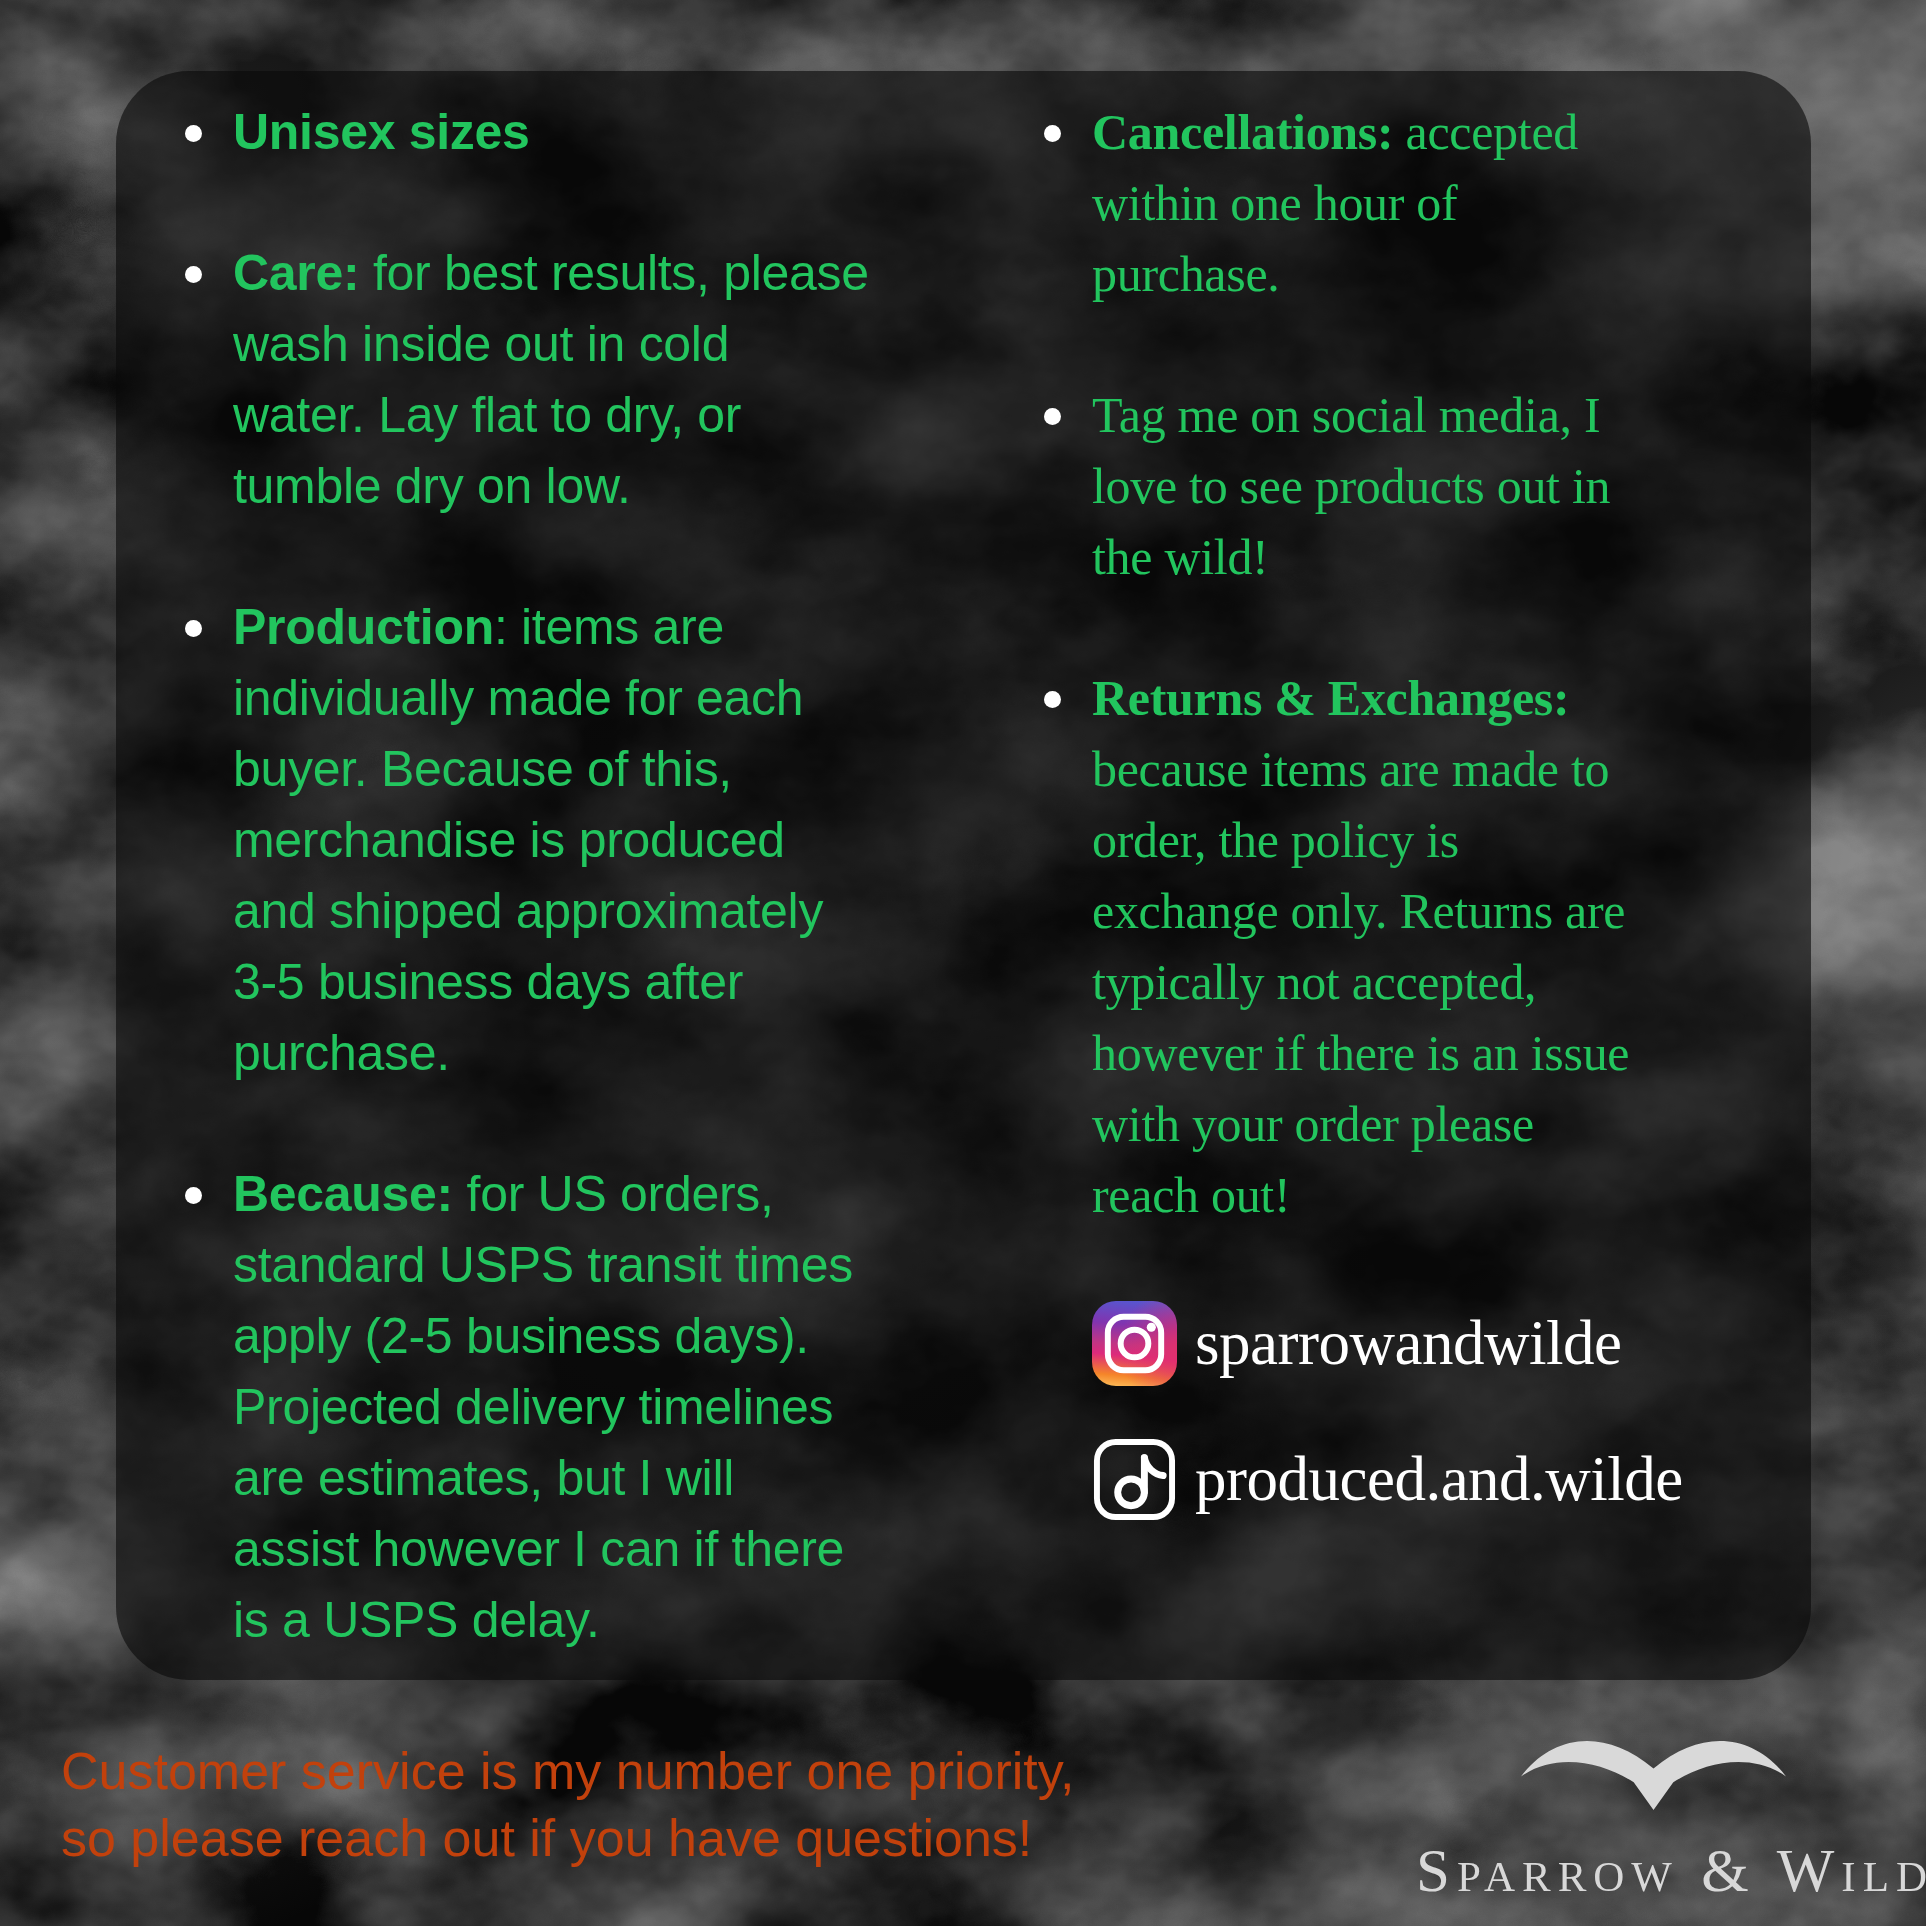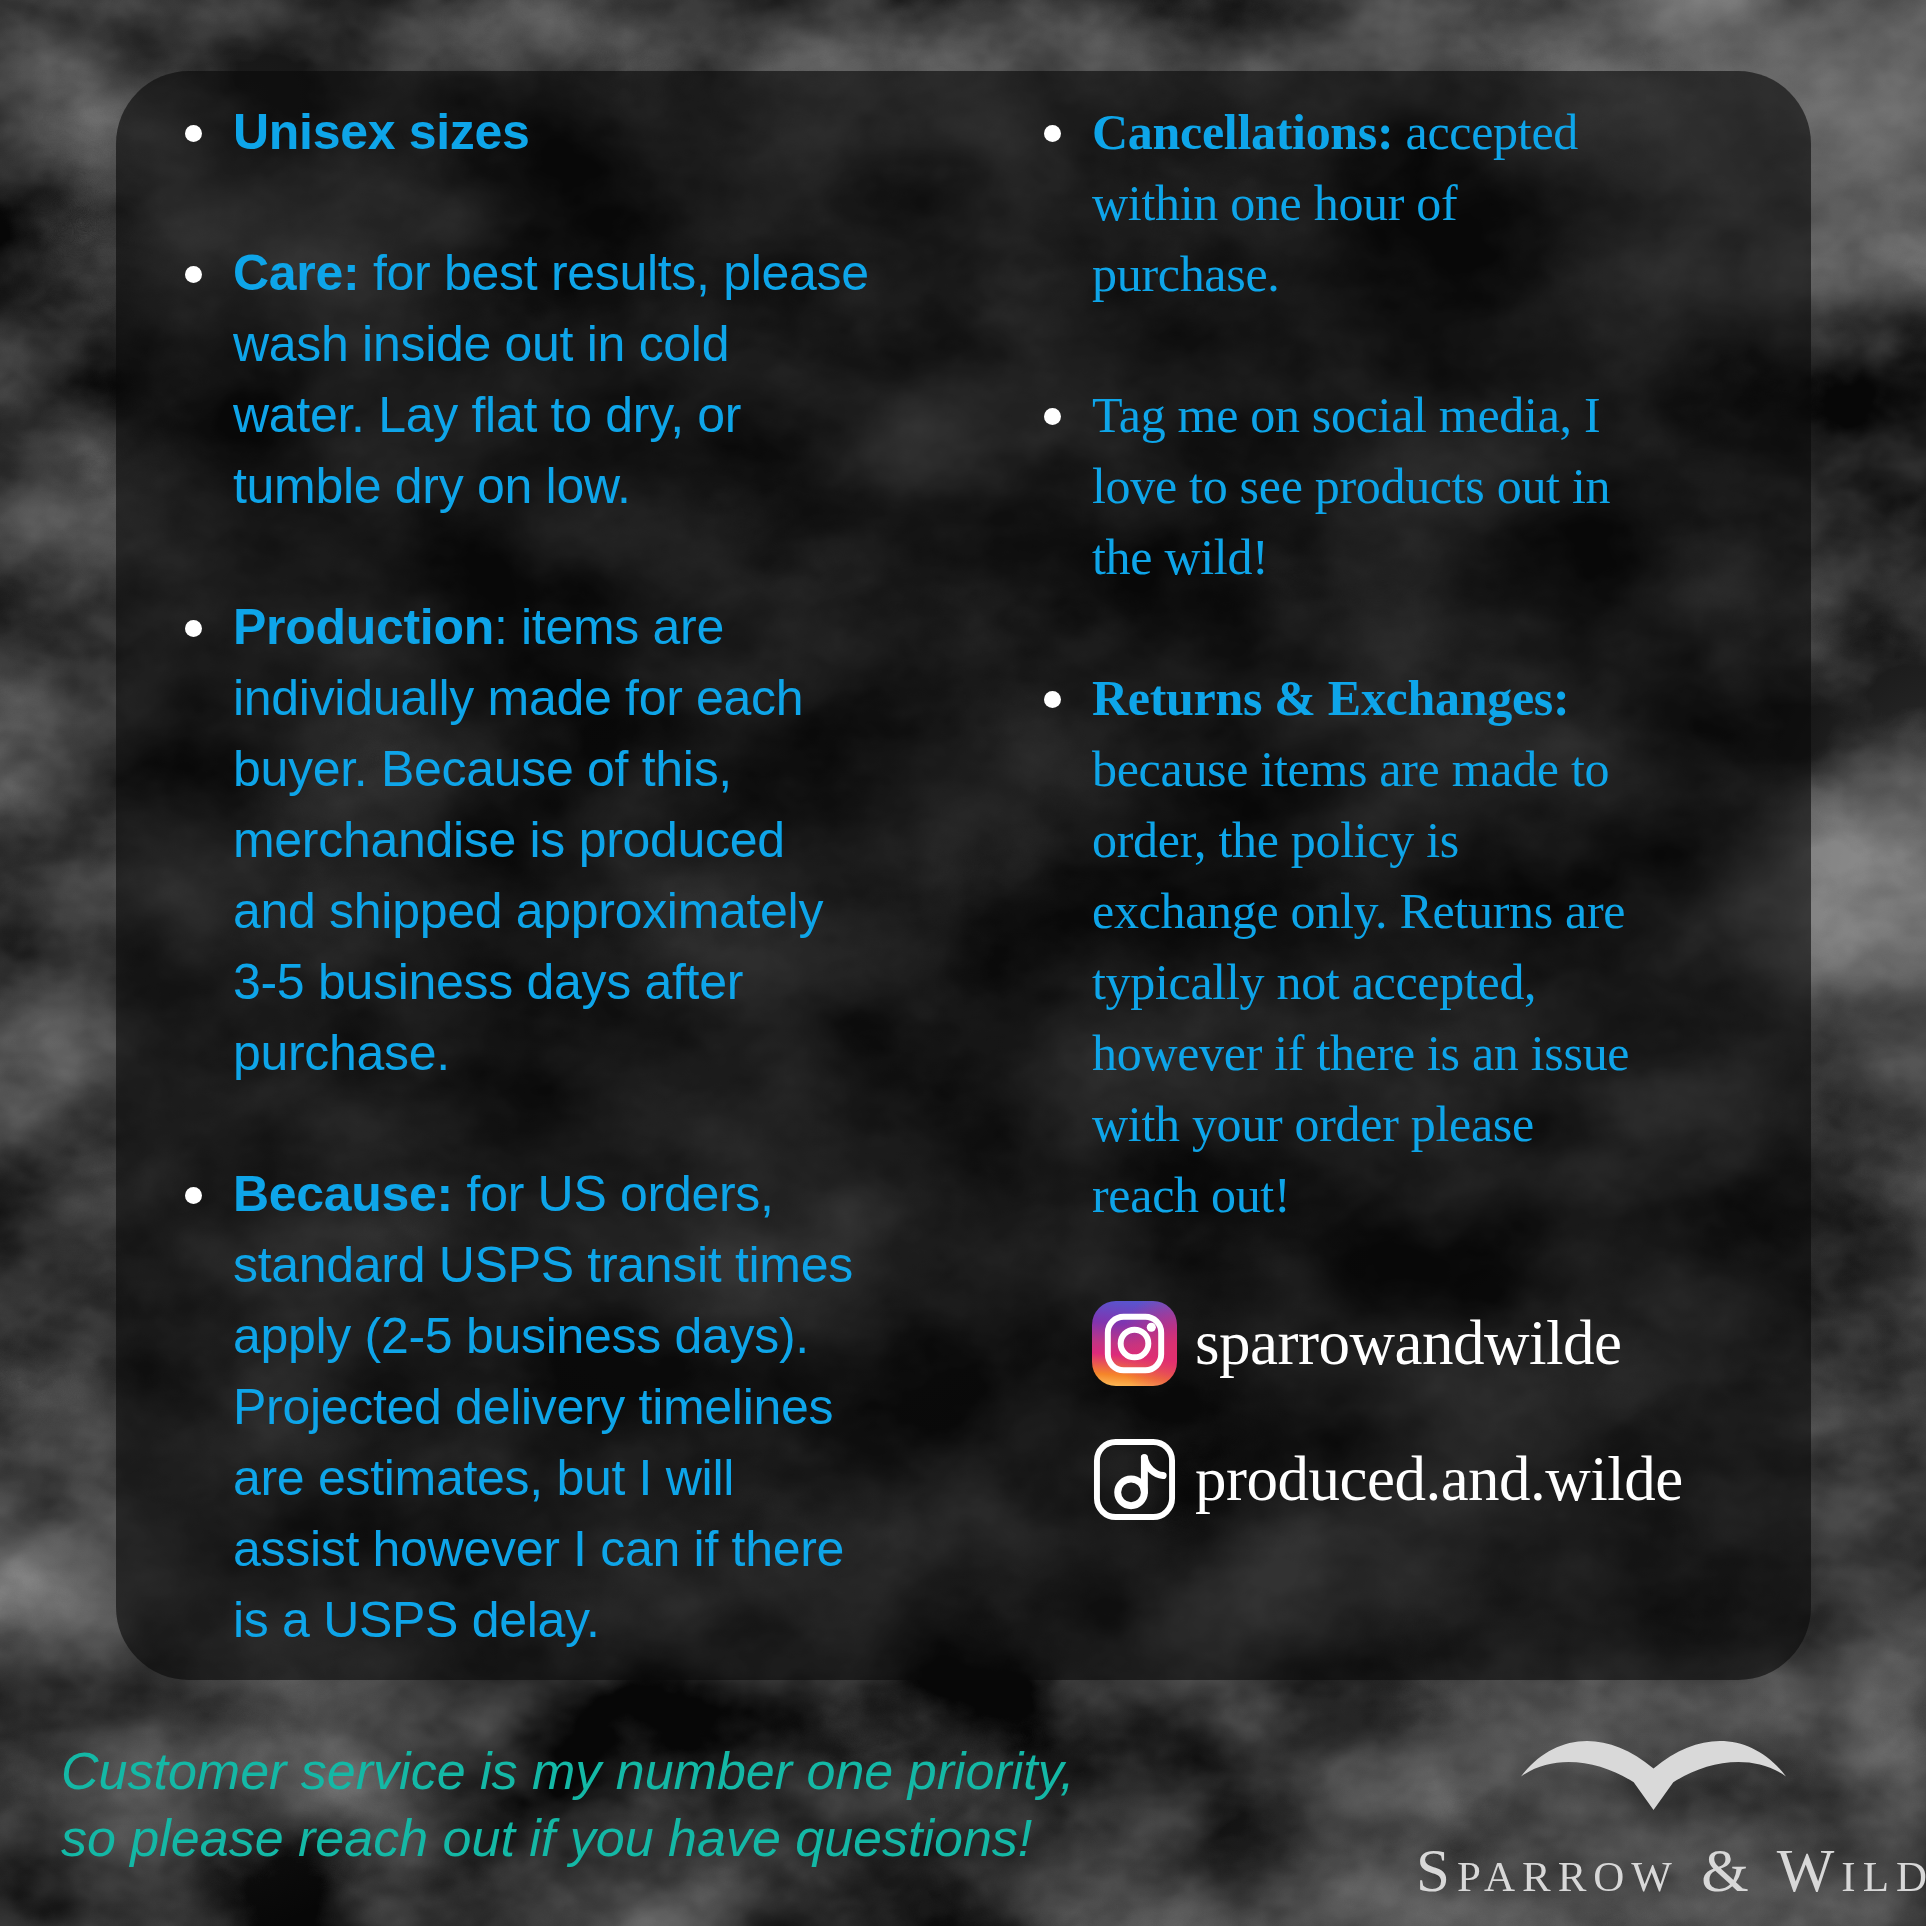--- a/index.html
+++ b/index.html
@@ -30,40 +30,40 @@
   .col { position:absolute; top:26px; }
   .col-left  { left:117px; width:754px; }
   .col-right { left:976px; width:715px;font-family:Liberation Serif, serif; }
   ul.plist { margin:0; padding:0; list-style:none; }
   li.pitem { position:relative; margin:0 0 70px 0; }
   .dot {
     position:absolute; left:-48px; top:28px; width:17px; height:17px;
     border-radius:50%; background:#ffffff;
   }
   p.ptext {
-    margin:0; font-size:50px; line-height:71px; color:#0ea5e9;
+    margin:0; font-size:50px; line-height:71px; color:#22c55e;
     letter-spacing:-0.3px; white-space:pre-line;
   }
   p.ptext b { font-weight:700; }
 
   .social { margin-top:8px; }
   .social-row { display:flex; align-items:center; gap:18px; margin-bottom:51px; }
   .badge { width:85px; height:85px; flex:0 0 auto; }
   .ig-bg {
     border-radius:24px;
     background:
       radial-gradient(circle at 105% 55%, rgba(225,48,108,0.95) 0%, rgba(225,48,108,0) 62%),
       linear-gradient(185deg, #515bd4 0%, #8134af 30%, #c13584 52%, #dd2a7b 64%, #f58529 86%, #fdc05c 100%);
     display:flex; align-items:center; justify-content:center;
   }
   .handle { font-size:63px; color:#ffffff; letter-spacing:-0.5px; }
 
   .footer-note {
     position:absolute; left:61px; top:1738px; width:1386px;
-    font-style:italic; font-size:52px; line-height:67px; color:#14b8a6;
+    font-size:52px; line-height:67px; color:#c2410c;
     white-space:pre-line;
   }
   .brand {
     position:absolute; right:36px; top:1723px; width:475px; text-align:center;
   }
   .brand svg.bird { display:block; margin:0 auto; }
   .brand-name {
     margin-top:22px;
     font-family:"Liberation Serif", serif; font-variant:small-caps;
     font-size:61px; letter-spacing:7px; color:#d8d8d8; white-space:nowrap;

